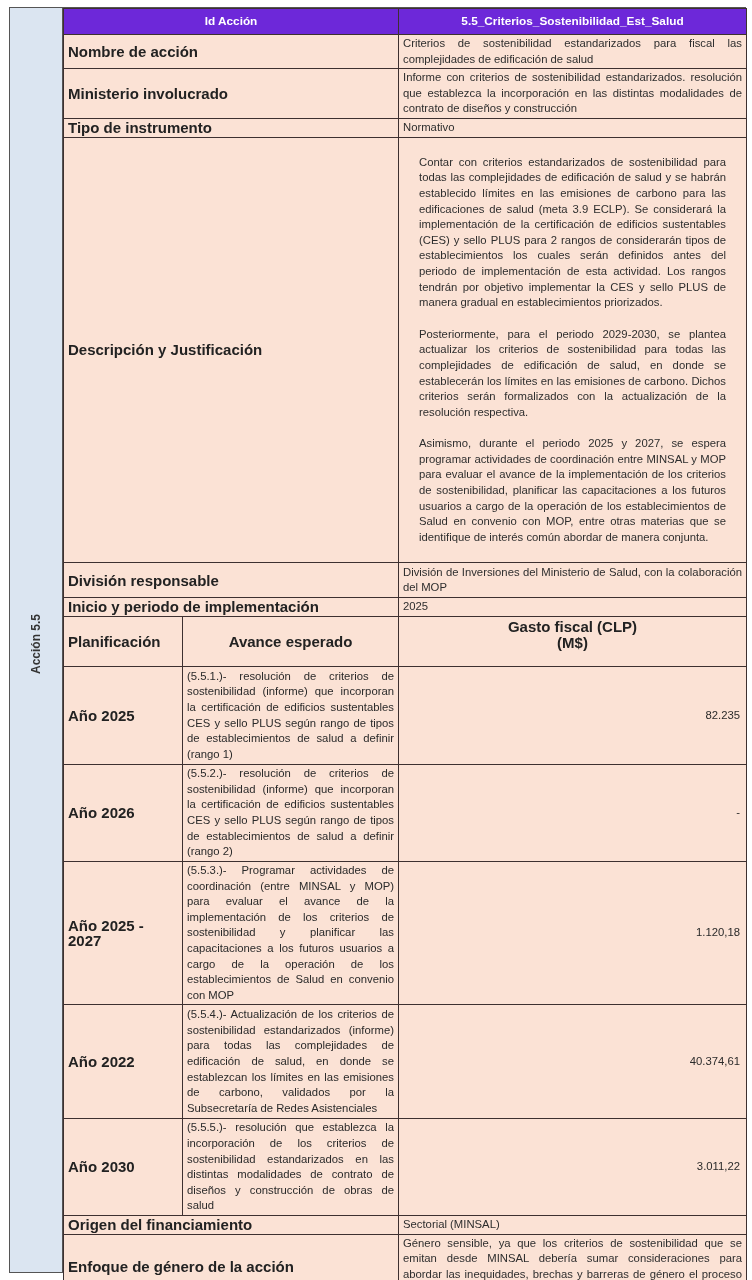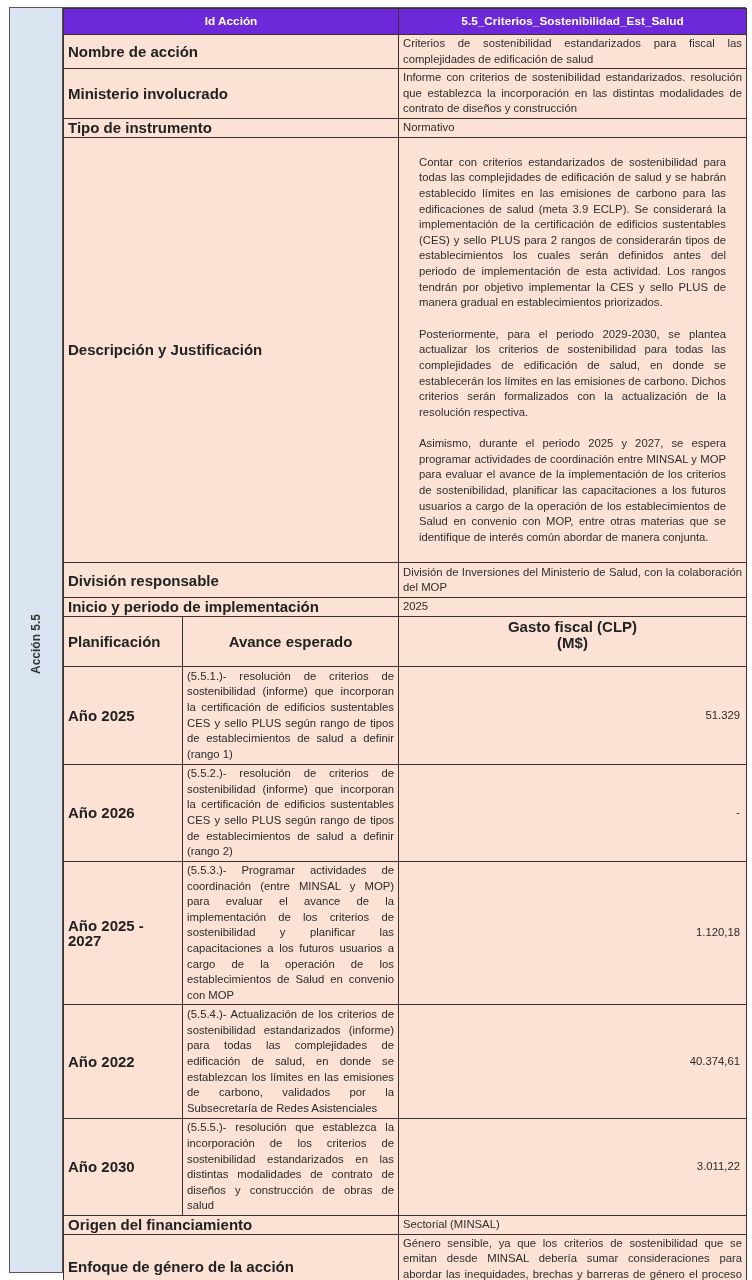--- a/index.html
+++ b/index.html
@@ -81,21 +81,21 @@
       <td class="lbl center">Avance esperado</td>
       <td class="lbl center" style="vertical-align:top;padding-top:2px">
         <div>Gasto fiscal (CLP)</div>
         <div>(M$)</div>
       </td>
     </tr>
 
     <tr style="height:98px">
       <td class="lbl">Año 2025</td>
       <td class="mid">(5.5.1.)- resolución de criterios de sostenibilidad (informe) que incorporan la certificación de edificios sustentables CES y sello PLUS según rango de tipos de establecimientos de salud a definir (rango 1)</td>
-      <td class="num">51.329</td>
+      <td class="num">82.235</td>
     </tr>
     <tr style="height:97px">
       <td class="lbl">Año 2026</td>
       <td class="mid">(5.5.2.)- resolución de criterios de sostenibilidad (informe) que incorporan la certificación de edificios sustentables CES y sello PLUS según rango de tipos de establecimientos de salud a definir (rango 2)</td>
       <td class="num">-</td>
     </tr>
     <tr style="height:130px">
       <td class="lbl">Año 2025 - 2027</td>
       <td class="mid">(5.5.3.)- Programar actividades de coordinación (entre MINSAL y MOP) para evaluar el avance de la implementación de los criterios de sostenibilidad y planificar las capacitaciones a los futuros usuarios a cargo de la operación de los establecimientos de Salud en convenio con MOP</td>
       <td class="num">1.120,18</td>

